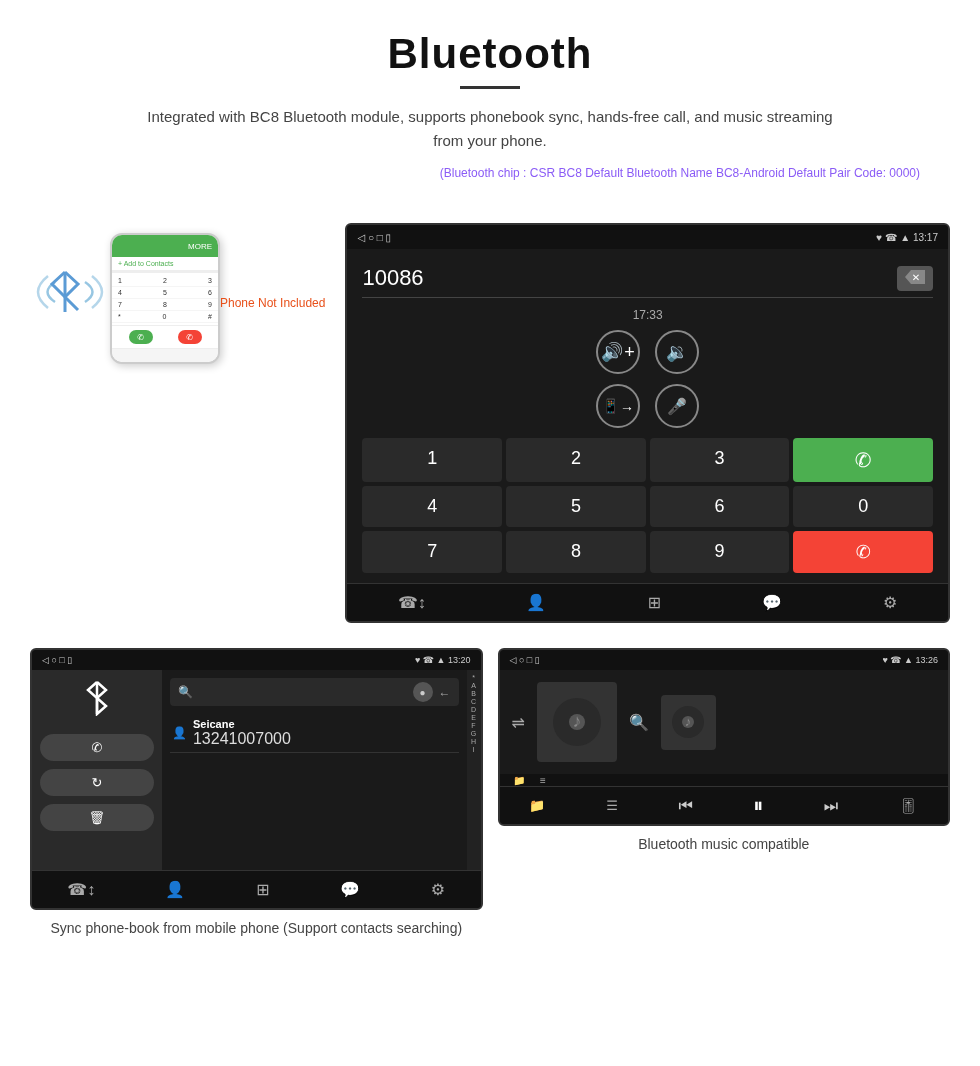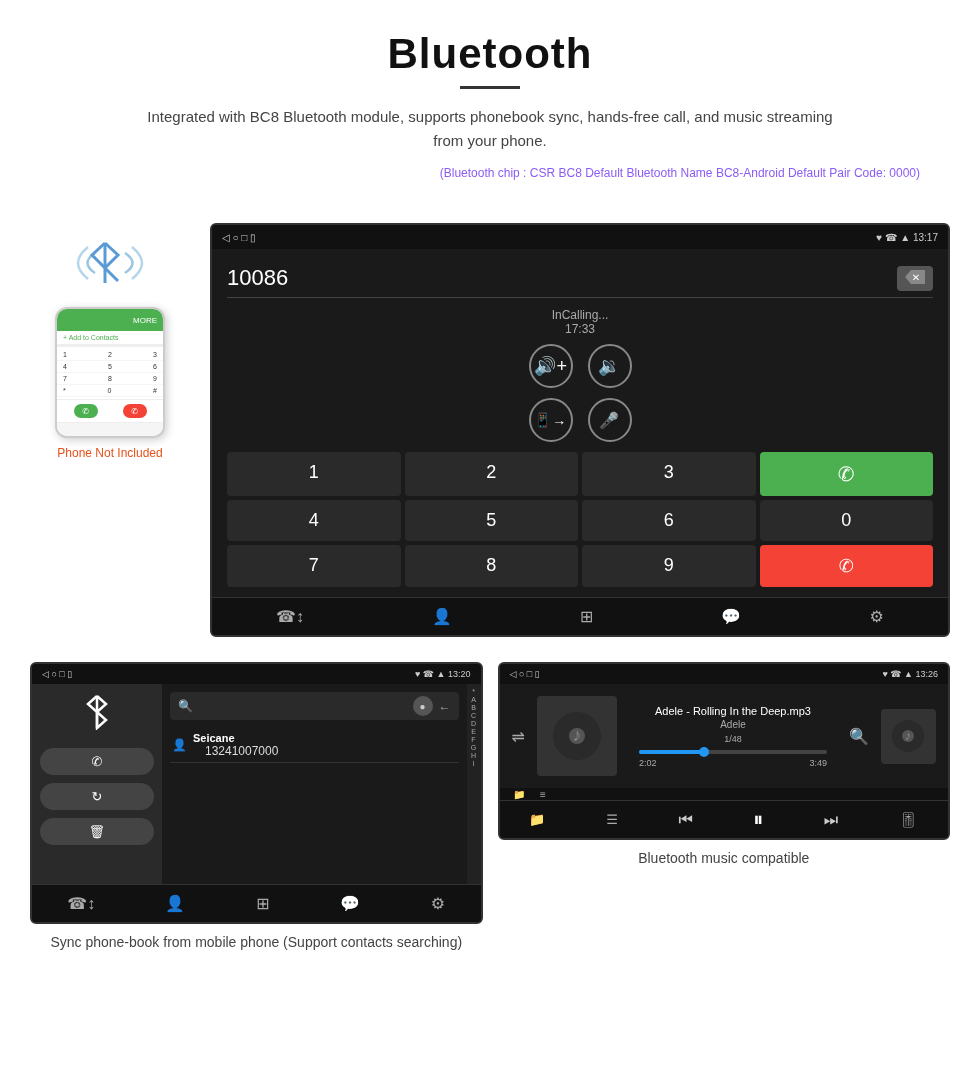--- a/index.html
+++ b/index.html
@@ -48,21 +48,21 @@
     .content-section {
       display: flex;
       padding: 10px 30px;
       gap: 20px;
       align-items: flex-start;
     }
 
     
     .phone-illustration {
       display: flex;
-      flex-direction: column;
+      flex-direction: row;
       align-items: center;
       min-width: 160px;
       padding-top: 10px;
     }
     .bluetooth-icon-area {
       position: relative;
       margin-bottom: 10px;
     }
 
     
@@ -326,21 +326,21 @@
     .pb-search-icon { color: #aaa; font-size: 12px; }
     .pb-search-back { color: #aaa; font-size: 12px; margin-left: auto; }
     .pb-contact {
       display: flex;
       align-items: center;
       gap: 6px;
       padding: 4px 2px;
       border-bottom: 1px solid #333;
     }
     .pb-contact-icon { color: #aaa; font-size: 12px; }
-    .pb-contact-info { font-size: 12px; color: #ddd; margin-left: 12px; }
+    .pb-contact-info { font-size: 16px; color: #ddd; }
     .pb-contact-name { font-size: 11px; color: white; font-weight: bold; }
     .pb-alpha {
       width: 14px;
       background: #222;
       display: flex;
       flex-direction: column;
       padding: 4px 2px;
       gap: 1px;
     }
     .pb-alpha-letter {
@@ -508,21 +508,20 @@
         <div class="dialer-number">
           <span>10086</span>
           <div class="delete-btn">
             <svg width="20" height="14" viewBox="0 0 20 14">
               <polygon points="6,0 20,0 20,14 6,14 0,7" fill="#888"></polygon>
               <text x="11" y="11" font-size="10" fill="white" text-anchor="middle">✕</text>
             </svg>
           </div>
         </div>
         <div class="call-status">
-          <div>InCalling...</div>
           <div>17:33</div>
         </div>
 
         <div class="call-controls">
           <div class="ctrl-btn" style="font-size:18px;">🔊+</div>
           <div class="ctrl-btn" style="font-size:18px;">🔉</div>
         </div>
         <div class="call-controls" style="margin-bottom:10px;">
           <div class="ctrl-btn" style="font-size:14px;">📱→</div>
           <div class="ctrl-btn" style="font-size:16px;">🎤</div>
@@ -639,34 +638,20 @@
         <div style="font-size:16px; color:#aaa; cursor:pointer;">⇌</div>
 
         <div class="music-album-art">
           <svg width="50" height="50" viewBox="0 0 50 50">
             <circle cx="25" cy="25" r="24" fill="#2a2a2a"></circle>
             <circle cx="25" cy="25" r="8" fill="#555"></circle>
             <text x="25" y="30" text-anchor="middle" font-size="18" fill="#888">♪</text>
           </svg>
         </div>
 
-        <div class="music-info-area">
-          <div class="music-title">Adele - Rolling In the Deep.mp3</div>
-          <div class="music-artist">Adele</div>
-          <div class="music-track-info">1/48</div>
-          <div class="music-progress-bar">
-            <div class="music-progress-fill">
-              <div class="music-progress-dot"></div>
-            </div>
-          </div>
-          <div class="music-times">
-            <span>2:02</span>
-            <span>3:49</span>
-          </div>
-        </div>
 
         <div style="font-size:16px; color:#aaa; cursor:pointer;">🔍</div>
 
         <div class="music-album-art-sm">
           <svg width="35" height="35" viewBox="0 0 35 35">
             <circle cx="17" cy="17" r="16" fill="#2a2a2a"></circle>
             <circle cx="17" cy="17" r="6" fill="#555"></circle>
             <text x="17" y="21" text-anchor="middle" font-size="13" fill="#888">♪</text>
           </svg>
         </div>

